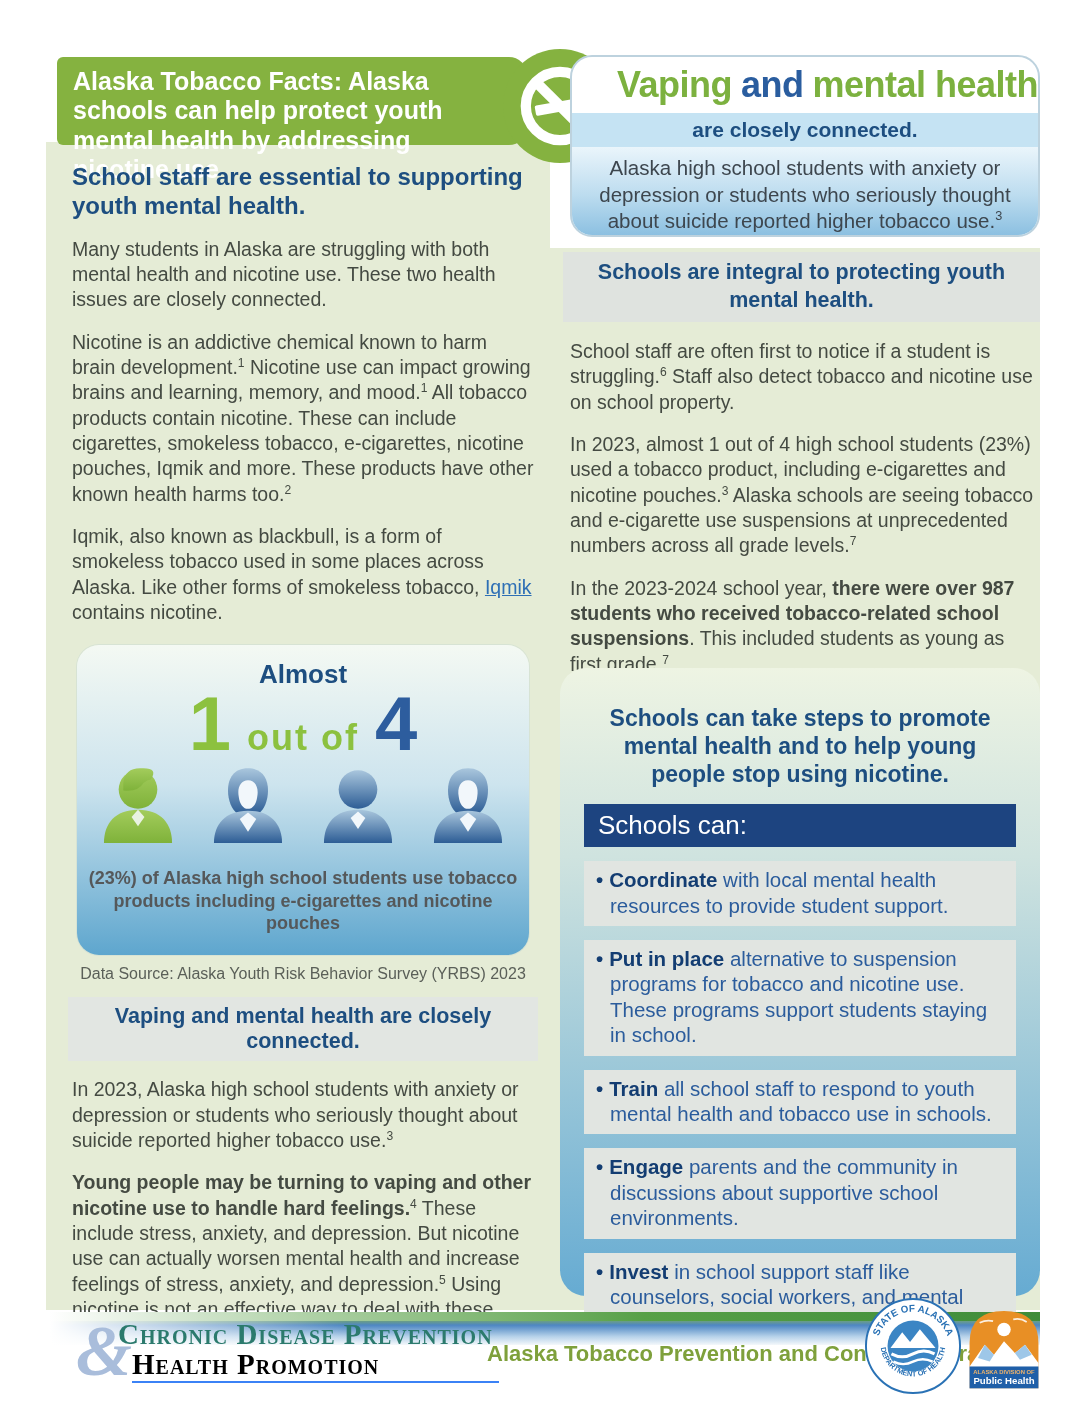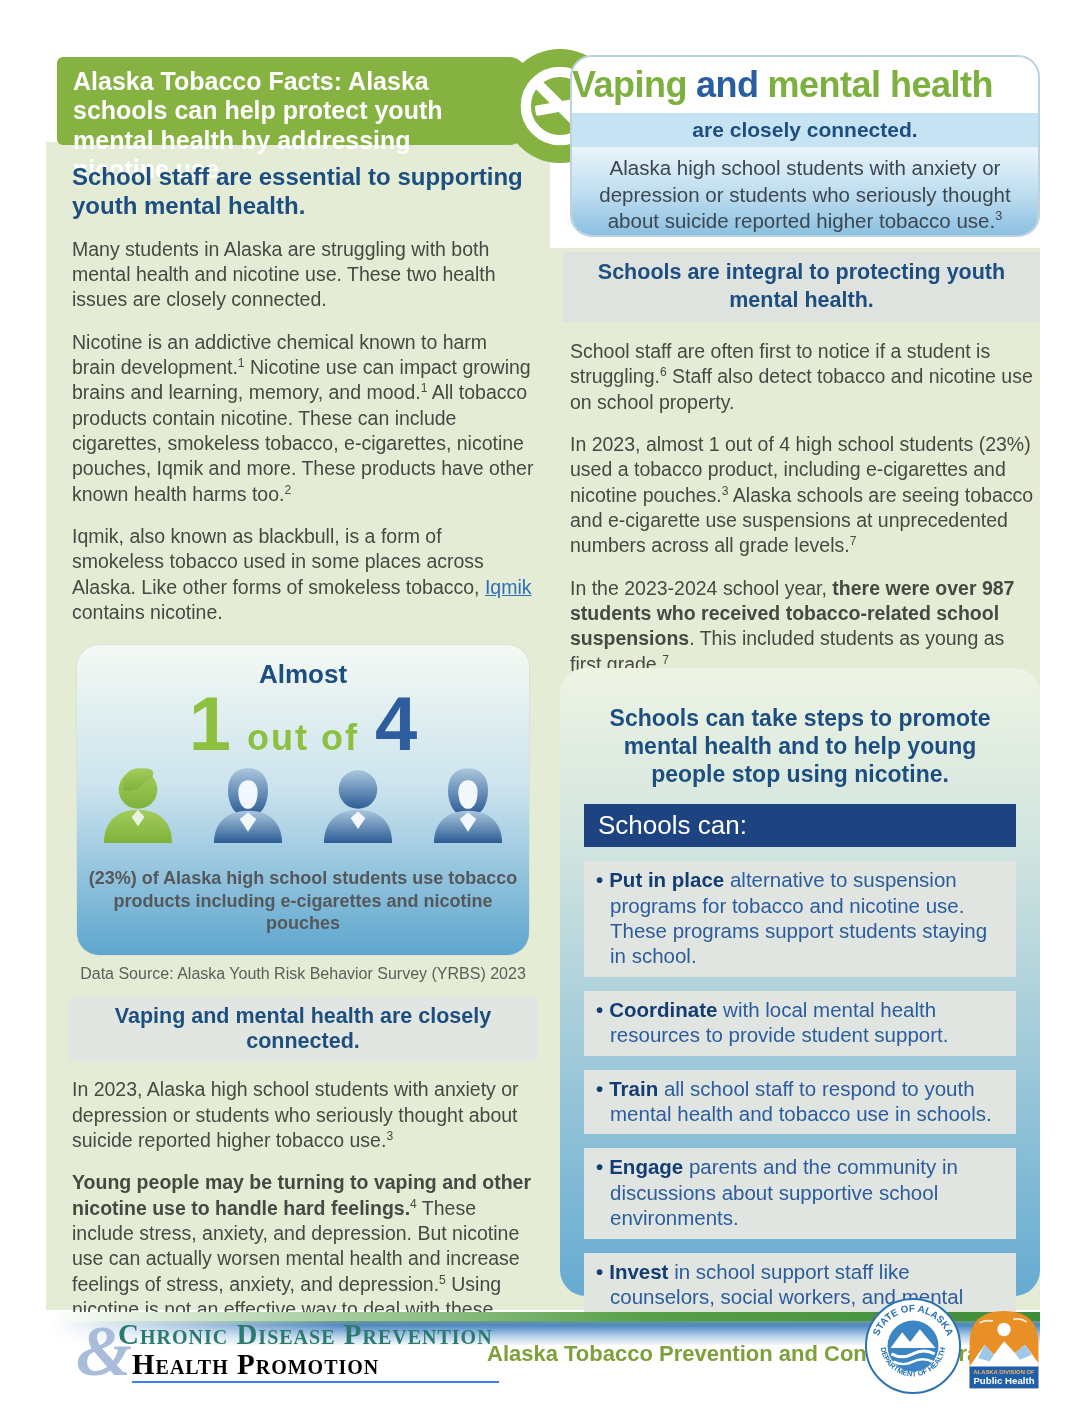--- a/index.html
+++ b/index.html
@@ -12,21 +12,21 @@
   
   .green-header{position:absolute;left:57px;top:57px;width:470px;height:88px;background:#85b240;
         border-radius:6px 18px 18px 6px;color:#ffffff;padding:10px 16px;box-sizing:border-box;
         font-size:25px;line-height:1.17;font-weight:bold;}
   .green-header .t-rest{font-weight:bold;}
   .nosmoke-wrap{position:absolute;left:503px;top:49px;width:114px;height:114px;}
 
   
   .vape-box{position:absolute;left:570px;top:55px;width:470px;height:182px;background:#ffffff;
         border:2px solid #bdd2de;border-radius:22px;overflow:hidden;box-sizing:border-box;}
-  .vape-title{height:56px;display:flex;align-items:center;justify-content:flex-start;gap:9px;
+  .vape-title{height:56px;display:flex;align-items:center;justify-content:flex-end;gap:9px;
         font-size:36px;font-weight:bold;letter-spacing:-0.5px;}
   .vt-green{color:#7cb13f;}
   .vt-blue{color:#2a5d9f;}
   .vape-strip{height:34px;background:#c5e3f3;display:flex;align-items:center;justify-content:center;
         color:#1d4e80;font-weight:bold;font-size:21px;}
   .vape-body{height:88px;background:linear-gradient(to bottom,#eaf5fb 0%,#bcdcef 55%,#8cc0e1 100%);
         color:#3d464e;font-size:20.5px;line-height:1.3;text-align:center;padding:8px 14px;box-sizing:border-box;}
 
   
   .col-left{position:absolute;left:72px;top:162px;width:462px;}
@@ -192,24 +192,24 @@
     <p class="body"><span>School staff are often first to notice if a student is struggling.</span><sup>6</sup><span> Staff also detect tobacco and nicotine use on school property.</span></p>
     <p class="body"><span>In 2023, almost 1 out of 4 high school students (23%) used a tobacco product, including e-cigarettes and nicotine pouches.</span><sup>3</sup><span> Alaska schools are seeing tobacco and e-cigarette use suspensions at unprecedented numbers across all grade levels.</span><sup>7</sup></p>
     <p class="body"><span>In the 2023-2024 school year, </span><b>there were over 987 students who received tobacco-related school suspensions</b><span>. This included students as young as first grade.</span><sup>7</sup></p>
   </div>
 
   <div class="action-box">
     <div class="action-heading">Schools can take steps to promote mental health and to help young people stop using nicotine.</div>
     <div class="schools-can-bar">Schools can:</div>
 
     <div class="item">
+      <span class="item-inner"><span class="bullet">•</span><b>Coordinate</b><span class="itxt"> with local mental health resources to provide student support.</span></span>
+    </div>
+    <div class="item">
       <span class="item-inner"><span class="bullet">•</span><b>Put in place</b><span class="itxt"> alternative to suspension programs for tobacco and nicotine use. These programs support students staying in school.</span></span>
-    </div>
-    <div class="item">
-      <span class="item-inner"><span class="bullet">•</span><b>Coordinate</b><span class="itxt"> with local mental health resources to provide student support.</span></span>
     </div>
     <div class="item">
       <span class="item-inner"><span class="bullet">•</span><b>Train</b><span class="itxt"> all school staff to respond to youth mental health and tobacco use in schools.</span></span>
     </div>
     <div class="item">
       <span class="item-inner"><span class="bullet">•</span><b>Engage</b><span class="itxt"> parents and the community in discussions about supportive school environments.</span></span>
     </div>
     <div class="item">
       <span class="item-inner"><span class="bullet">•</span><b>Invest</b><span class="itxt"> in school support staff like counselors, social workers, and mental health resources.</span></span>
     </div>

